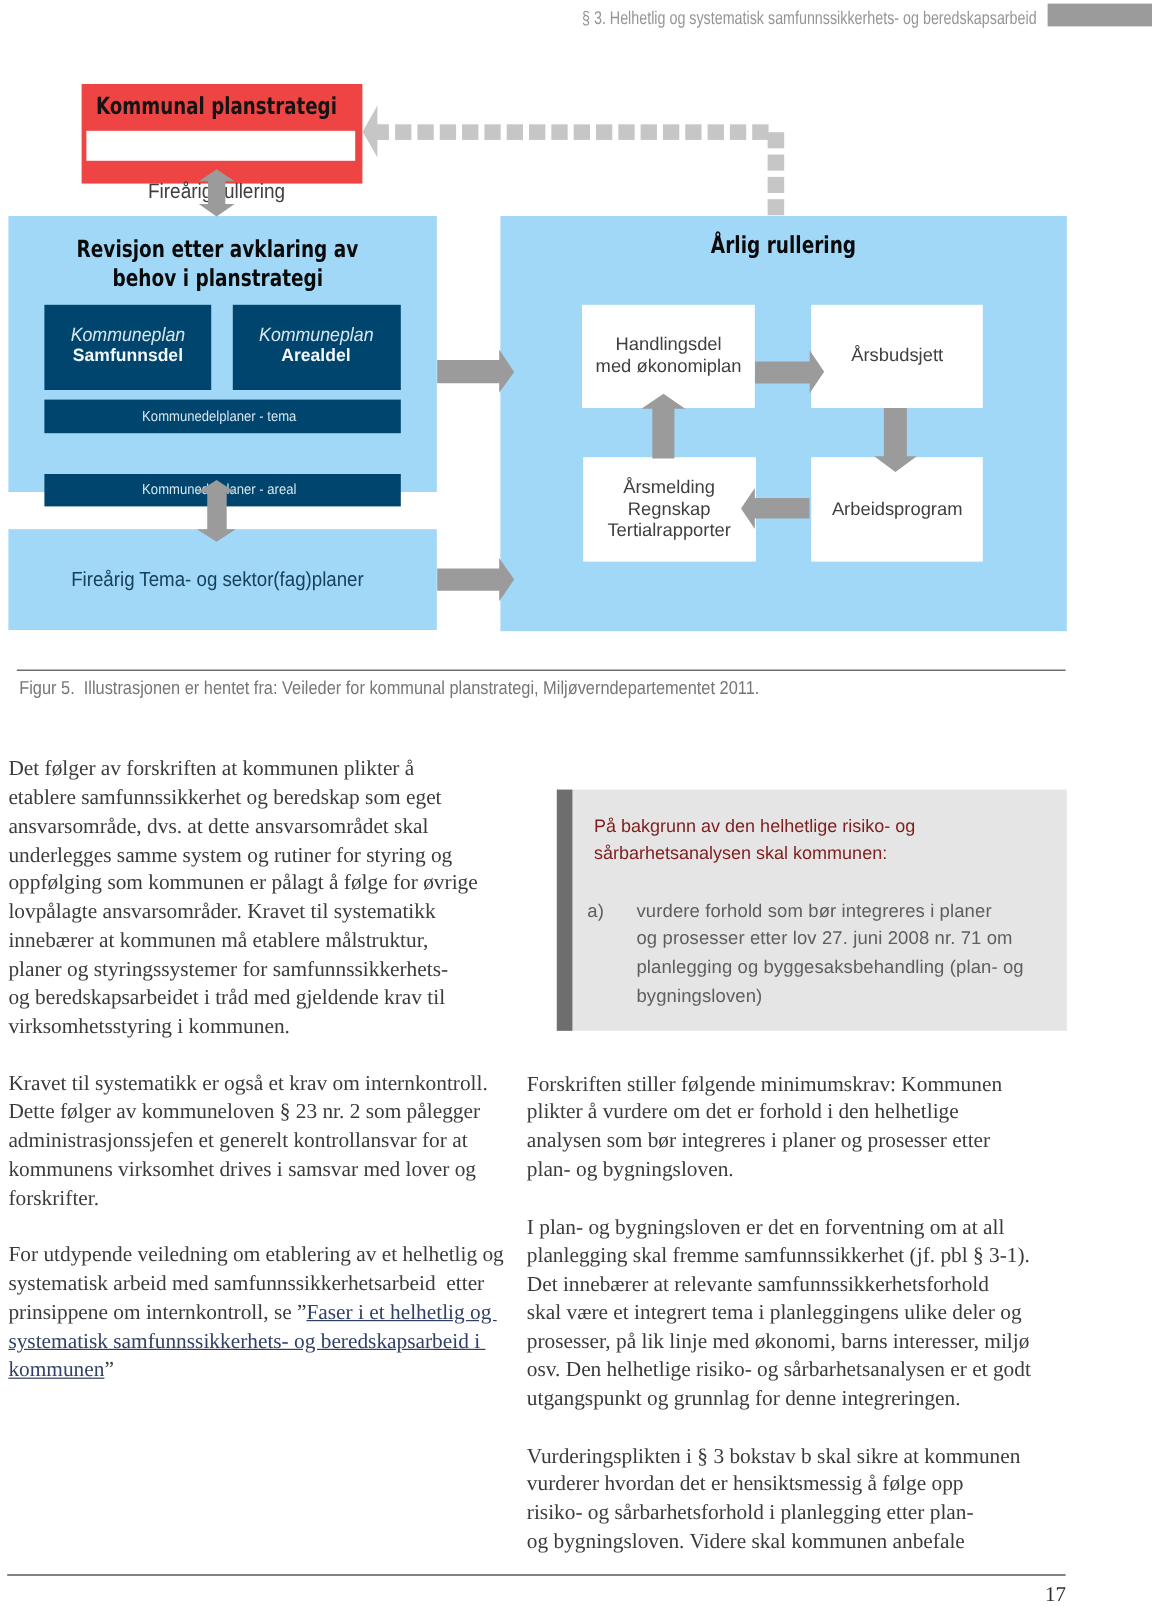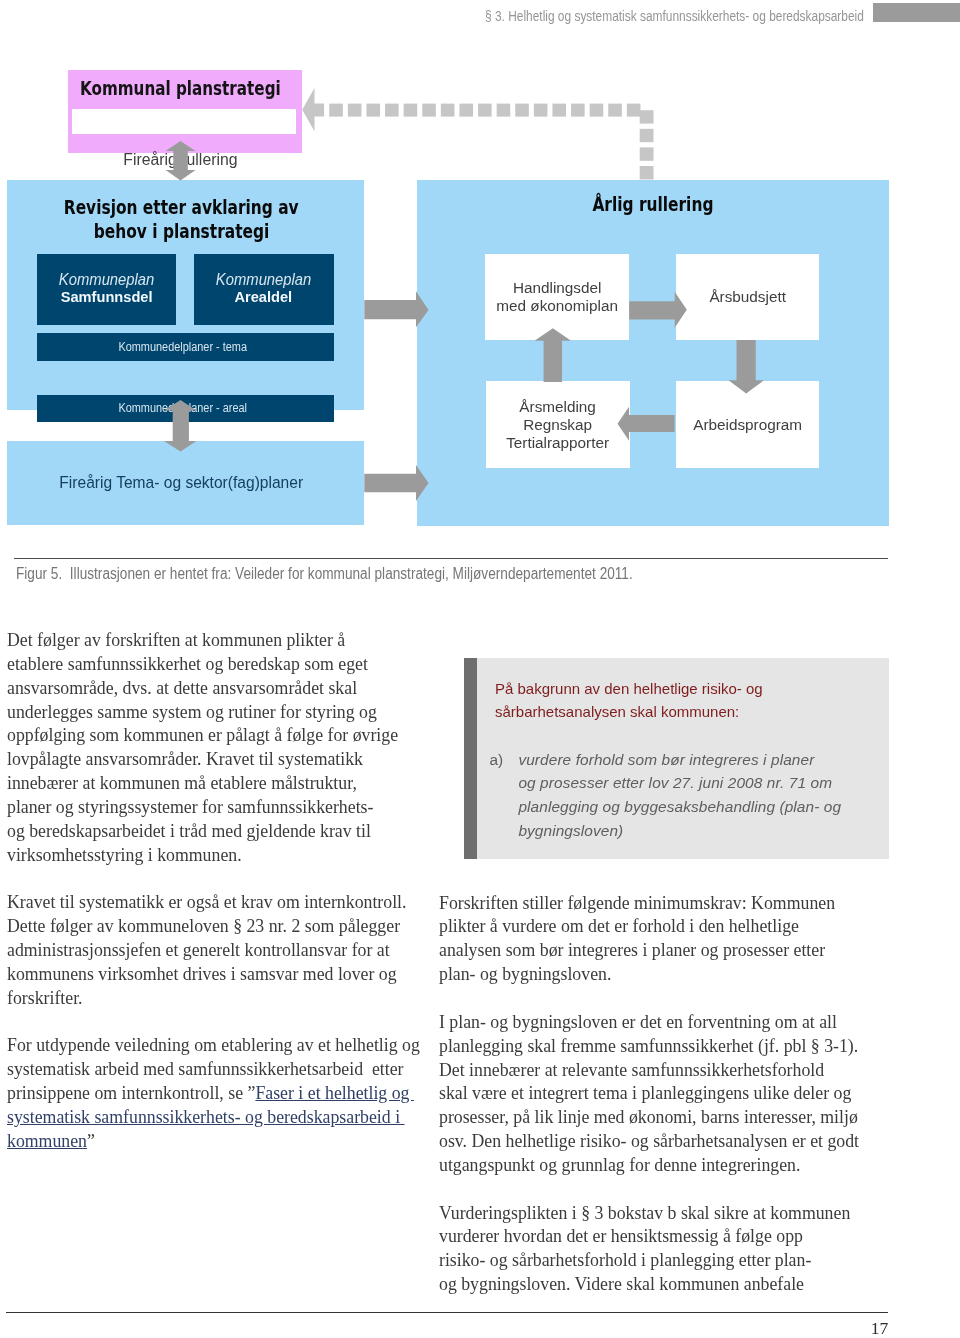--- a/index.html
+++ b/index.html
@@ -9,21 +9,21 @@
 
   
   #running-title{left:484.9px;top:6.4px;width:475px;text-align:left;font-size:15.3px;line-height:20px;color:#959595;font-family:"Liberation Sans",sans-serif;}
   #running-title span{display:inline-block;white-space:pre;transform:scaleX(0.779);transform-origin:left center;}
   #header-block{left:873px;top:3px;width:87px;height:18.8px;background:#9b9b9b;}
 
   
   #fig{left:0;top:0;width:960px;height:560px;}
   .panel{background:#a1d8f7;}
 
-  #strategy-box{left:68.3px;top:69.9px;width:233.3px;height:83px;background:#f0abfc;}
+  #strategy-box{left:68.3px;top:69.9px;width:233.3px;height:83px;background:#ef4444;}
   #strategy-title{left:12px;top:9.4px;width:220px;text-align:left;font-size:19.6px;line-height:20px;font-weight:bold;color:#141414;font-family:"DejaVu Sans",sans-serif;}
   #strategy-title span{display:inline-block;white-space:nowrap;transform:scaleX(0.775);transform-origin:left center;}
   #strategy-sub-wrap{left:4.2px;top:39.1px;width:223.3px;height:25.4px;background:#fff;}
   #strategy-sub{left:-4px;top:4.6px;width:223.3px;text-align:center;font-size:17.3px;line-height:18px;color:#3f3f3f;font-family:"Liberation Sans",sans-serif;margin-top:36px;}
   #strategy-sub span{display:inline-block;white-space:nowrap;transform:scaleX(0.915);}
 
   #panel-left{left:7px;top:180px;width:356.5px;height:229.5px;}
   #panel-bottom{left:7px;top:441px;width:356.5px;height:84px;}
   #panel-right{left:417px;top:180px;width:471.5px;height:345.5px;}
 
@@ -68,21 +68,21 @@
   .col p:last-child{margin-bottom:0;}
   .lnk{color:#2f3f66;text-decoration:underline;white-space:pre;}
 
   #right-heading{left:465px;top:656px;width:420px;font-family:"Liberation Sans",sans-serif;font-weight:normal;font-size:23px;line-height:28px;color:#737373;}
 
   #callout{left:464px;top:658px;width:425px;height:201px;background:#e5e5e5;}
   #callout-bar{left:464px;top:658px;width:13px;height:201px;background:#6e6e6e;}
   #callout-intro{left:495px;top:676.7px;width:380px;font-family:"Liberation Sans",sans-serif;font-size:15px;line-height:23.8px;color:#7f1d1d;}
   #callout-item{left:489.4px;top:747.5px;width:390px;font-family:"Liberation Sans",sans-serif;font-size:15.4px;letter-spacing:0.1px;line-height:23.8px;color:#5e5e5e;}
   #callout-item .marker{position:absolute;left:0;top:0;width:23.4px;}
-  #callout-item .txt{margin-left:29px;display:block;font-style:italic;}
+  #callout-item .txt{margin-left:41px;display:block;}
 
   #footer-rule{left:6px;top:1311.7px;width:882.3px;height:1.7px;background:#333;}
   #page-number{left:700px;top:1318px;width:188.3px;height:20px;text-align:right;font-family:"Liberation Serif",serif;font-size:17.5px;line-height:20px;color:#2e2e2e;}
 </style>
 </head>
 <body>
 
 <div class="page" data-name="page">
 
   <div class="abs" id="running-title" data-name="running-header-title"><span data-name="running-header-text">§ 3. Helhetlig og systematisk samfunnssikkerhets- og beredskapsarbeid</span></div>

